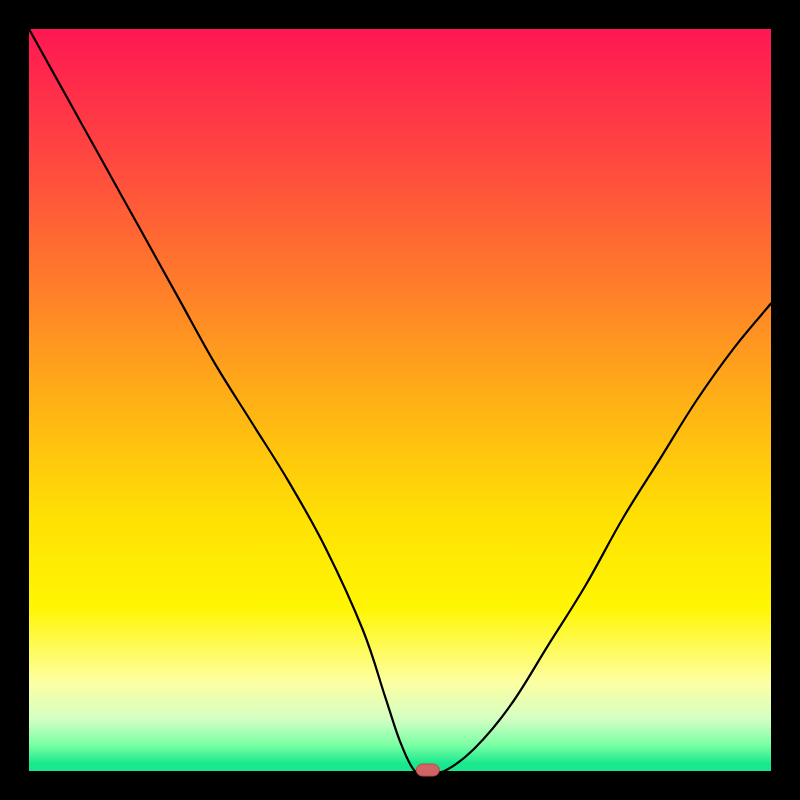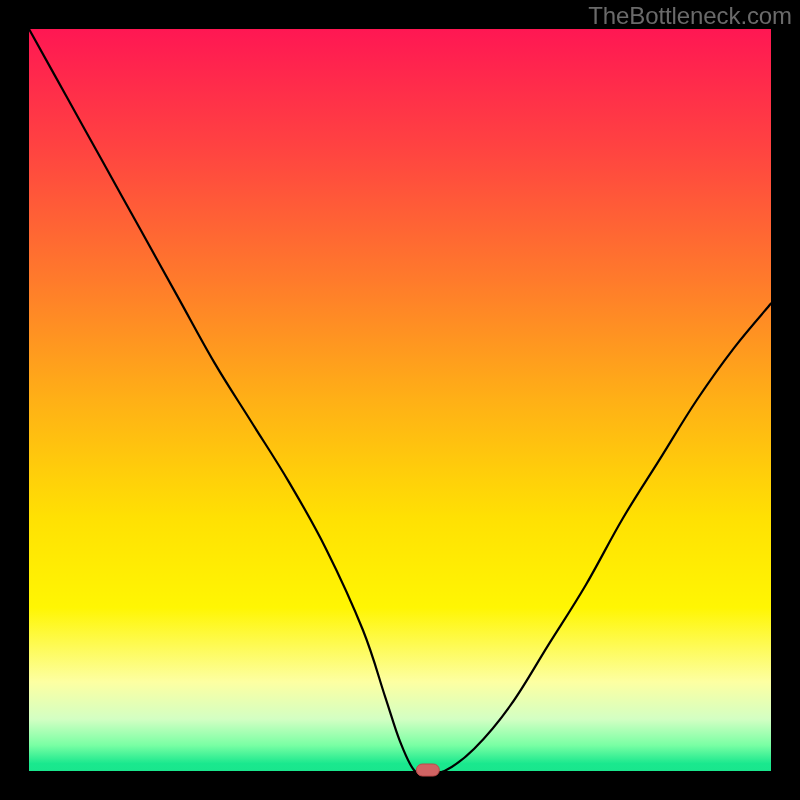--- a/index.html
+++ b/index.html
@@ -28,21 +28,20 @@
     z-index: 4;
   }
   svg {
     display: block;
   }
 </style>
 </head>
 <body>
 
 <div class="frame">
-  <div class="watermark">TheBottleneck.com</div>
 
   <svg id="chart-svg" width="800" height="800" viewBox="0 0 800 800">
     <defs>
       <linearGradient id="bg-grad" x1="0" y1="0" x2="0" y2="1">
           <stop offset="0.00%" stop-color="#ff1753"></stop>
           <stop offset="16.00%" stop-color="#ff4341"></stop>
           <stop offset="34.00%" stop-color="#ff7b2b"></stop>
           <stop offset="50.00%" stop-color="#ffb016"></stop>
           <stop offset="66.00%" stop-color="#ffe103"></stop>
           <stop offset="78.00%" stop-color="#fff603"></stop>

